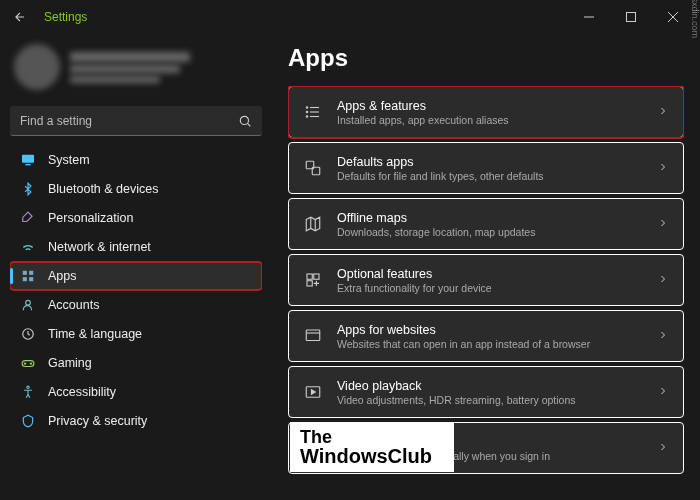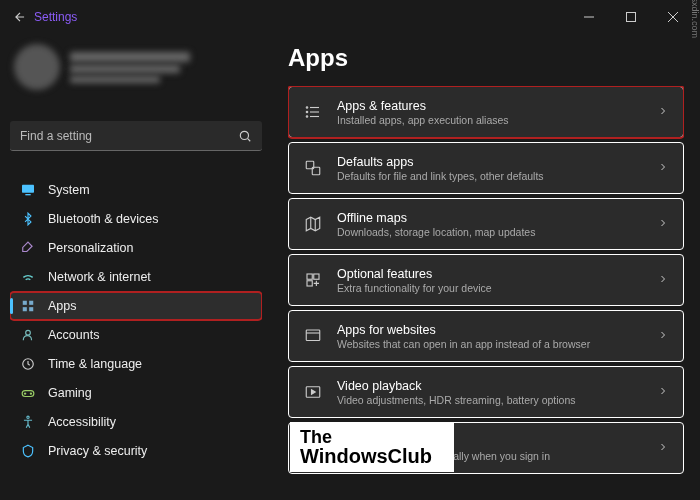--- a/index.html
+++ b/index.html
@@ -1,26 +1,26 @@
 <!DOCTYPE html>
 <html><head>
 <meta charset="utf-8">
 <style>
   * { margin: 0; padding: 0; box-sizing: border-box; font-family: 'Segoe UI', Arial, sans-serif; }
   body { background: #1a1a1a; color: #fff; width: 700px; height: 500px; overflow: hidden; position: relative; }
   
   .titlebar { height: 34px; display: flex; align-items: center; padding: 0 6px; }
   .back-btn { width: 28px; height: 28px; display: flex; align-items: center; justify-content: center; color: #ccc; }
-  .app-title { font-size: 12px; color: #8b5cf6; font-weight: 500; }
+  .app-title { font-size: 12px; margin-left: 10px; color: #84cc16; font-weight: 500; }
   .win-controls { margin-left: auto; display: flex; }
   .win-btn { width: 42px; height: 28px; display: flex; align-items: center; justify-content: center; color: #ccc; }
   
   .content { display: flex; height: calc(100% - 34px); }
   
-  .sidebar { width: 272px; padding: 6px 10px 0 10px; display: flex; flex-direction: column; gap: 15px; }
+  .sidebar { width: 272px; padding: 6px 10px 0 10px; display: flex; flex-direction: column; }
   .user-block { display: flex; align-items: center; gap: 10px; padding: 4px 4px 10px 4px; }
   .avatar { width: 46px; height: 46px; background: #555; border-radius: 50%; filter: blur(3px); }
   .user-lines { display: flex; flex-direction: column; gap: 3px; }
   .blur-line { background: #666; height: 10px; border-radius: 2px; filter: blur(3px); }
   .bl1 { width: 120px; } .bl2 { width: 110px; height: 8px; } .bl3 { width: 90px; height: 7px; }
   
   .search-box { margin: 6px 0 10px 0; height: 30px; background: #2a2a2a; border-bottom: 1px solid #666; display: flex; align-items: center; padding: 0 10px; border-radius: 3px; }
   .search-box input { flex: 1; background: transparent; border: none; outline: none; color: #bbb; font-size: 12px; }
   .search-box input::placeholder { color: #bbb; }
   .search-icon { width: 14px; height: 14px; color: #ccc; }

